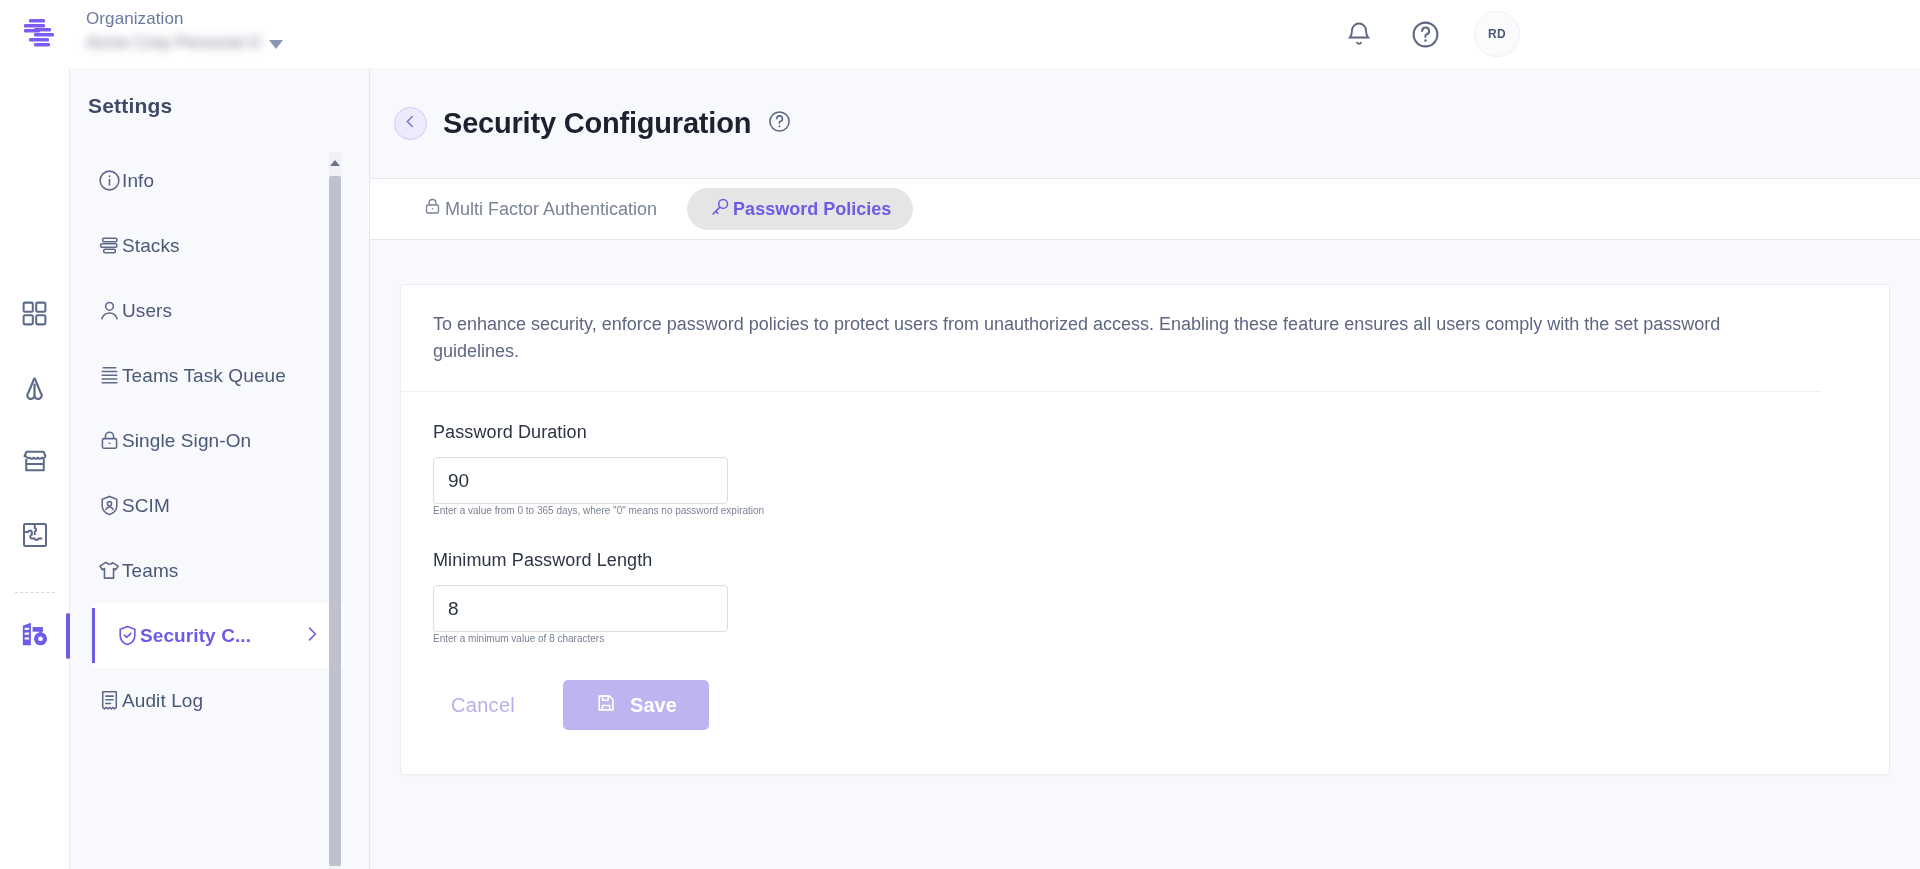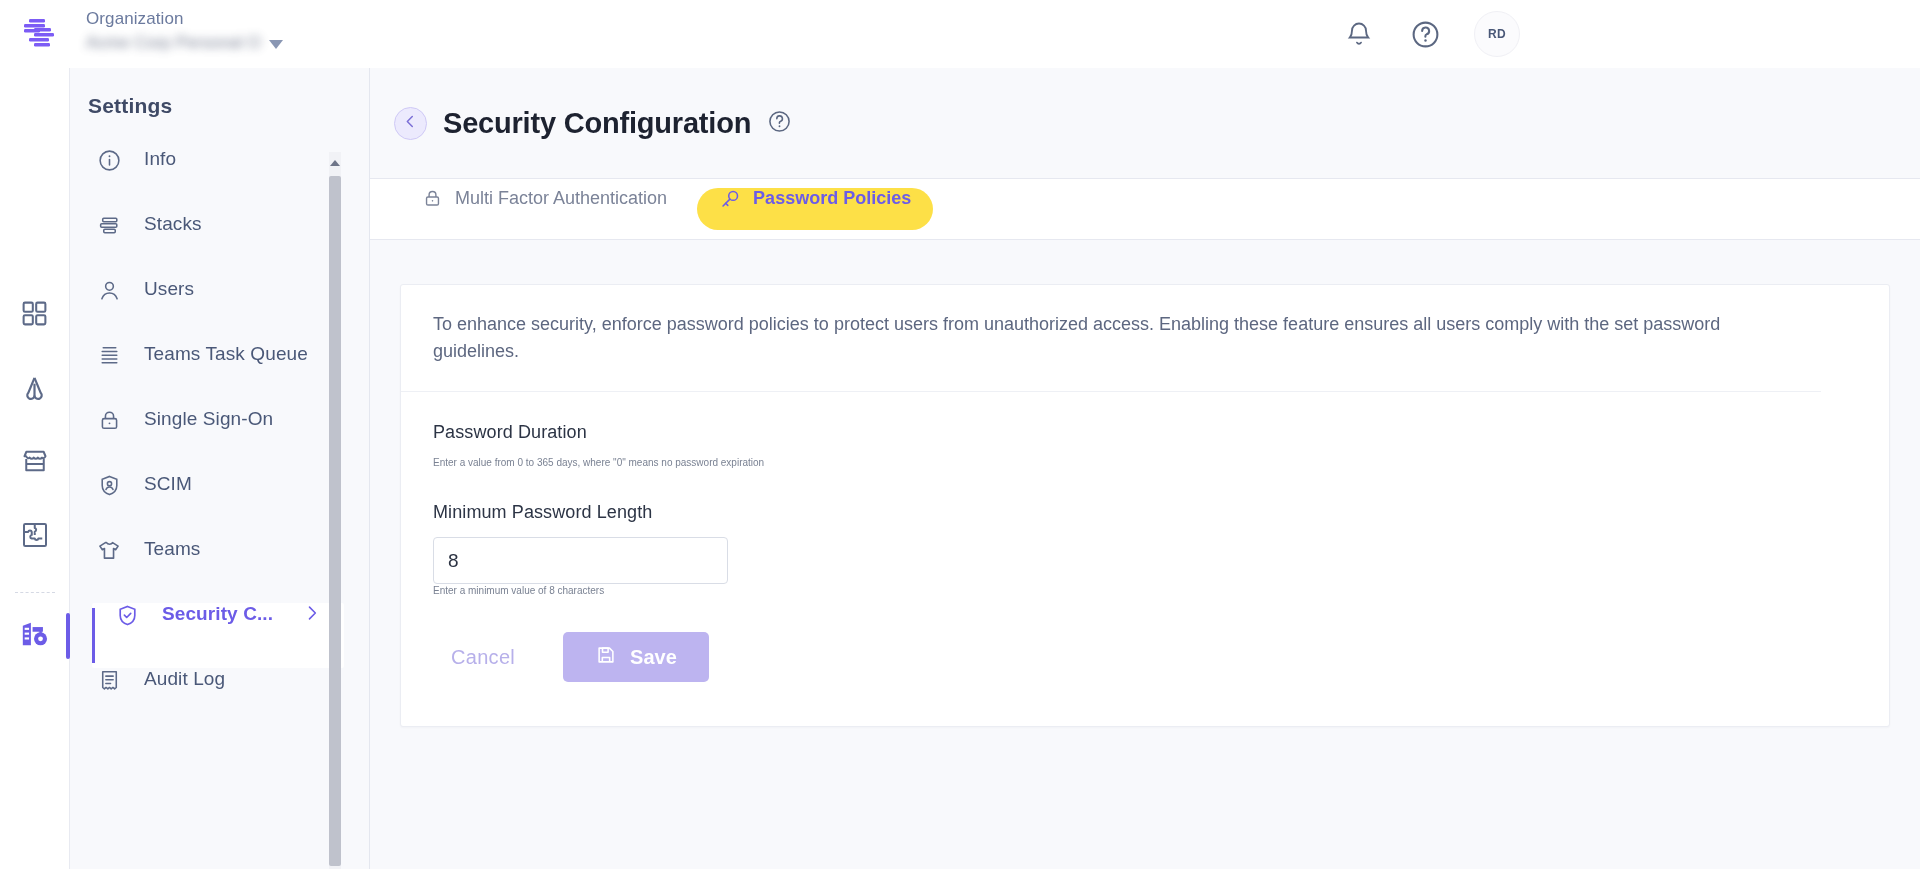--- a/index.html
+++ b/index.html
@@ -69,21 +69,21 @@
   .settings-panel {
     position: absolute; left: 70px; top: 68px; width: 300px; height: 801px;
     background: #f8f9fc; border-right: 1px solid #e4e7ef;
   }
   .settings-title {
     font-size: 21px; font-weight: bold; color: #3f4a66;
     padding: 26px 0 0 18px; letter-spacing: .2px;
   }
   .menu { margin-top: 30px; position: relative; }
   .menu-item {
-    height: 65px; display: flex; align-items: flex-start; gap: 22px;
+    height: 65px; display: flex; align-items: center; 
     padding-left: 26px; cursor: pointer; position: relative;
   }
   .menu-item .mi-label {
     font-size: 19px; color: #4a5878; letter-spacing: .1px;
   }
   .menu-item.active {
     background: #ffffff; margin-left: 22px; padding-left: 22px;
     width: 252px; border-radius: 2px;
   }
   .menu-item.active::before {
@@ -127,25 +127,25 @@
     display: flex; align-items: center; justify-content: center; cursor: pointer;
   }
   .page-title {
     font-size: 29px; font-weight: bold; color: #1d2230; letter-spacing: -.2px;
   }
   .tabs-bar {
     background: #ffffff; border-top: 1px solid #e6e8f0; border-bottom: 1px solid #e6e8f0;
     height: 62px; display: flex; align-items: center; padding-left: 30px; gap: 8px;
   }
   .tab {
-    height: 42px; display: flex; align-items: flex-start; gap: 12px;
+    height: 42px; display: flex; align-items: center; gap: 2px;
     padding: 0 22px; border-radius: 21px; cursor: pointer;
     font-size: 18px; color: #7b8398;
   }
-  .tab.active { background: #fde047; color: #6c5ce7; font-weight: bold; }
+  .tab.active { background: #e5e5e5; color: #6c5ce7; font-weight: bold; }
 
   .card {
     margin: 44px 30px 0 30px; background: #ffffff;
     border: 1px solid #ebedf3; border-radius: 3px;
     box-shadow: 0 1px 2px rgba(30,35,60,.03);
   }
   .card-intro {
     padding: 26px 32px 26px 32px; border-bottom: 1px solid #eef0f5;
     font-size: 18px; line-height: 27px; color: #5d6780; max-width: 1420px;
   }
@@ -439,20 +439,21 @@
     </div>
   </div>
 
   <div class="card">
     <div class="card-intro">To enhance security, enforce password policies to protect users from unauthorized access. Enabling these feature ensures all users comply with the set password guidelines.</div>
 
     <div class="card-body">
 
       <div class="field-group">
         <div class="field-label">Password Duration</div>
+        <input class="field-input" type="text" value="90" style="">
         <div class="field-help">Enter a value from 0 to 365 days, where "0" means no password expiration</div>
       </div>
 
       <div class="field-group">
         <div class="field-label">Minimum Password Length</div>
         <input class="field-input" type="text" value="8" style="">
         <div class="field-help">Enter a minimum value of 8 characters</div>
       </div>
 
       <div class="actions">

